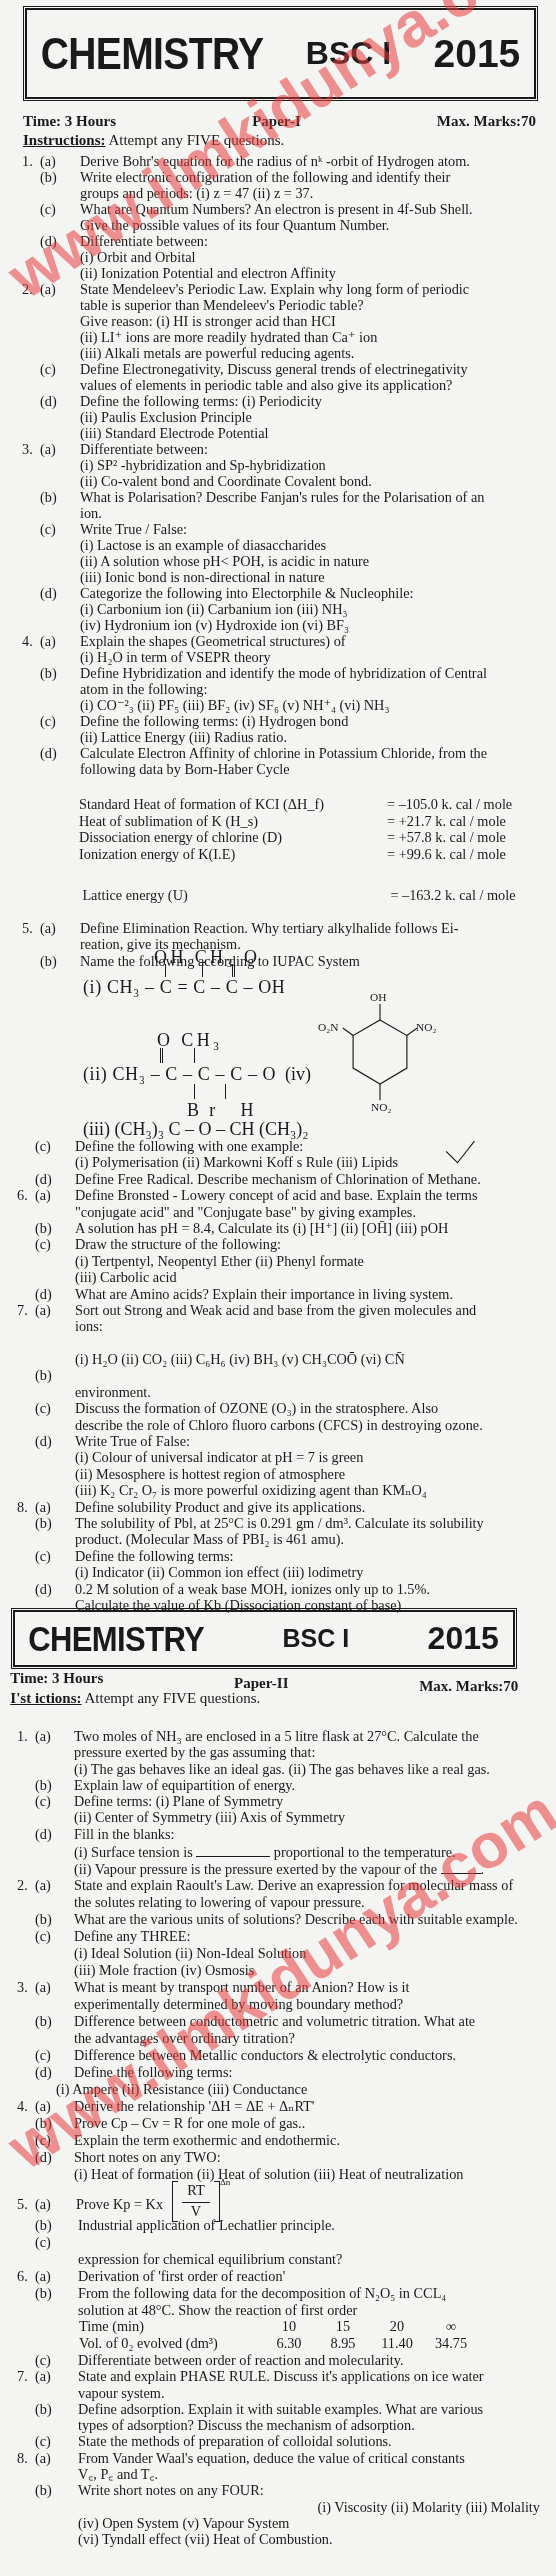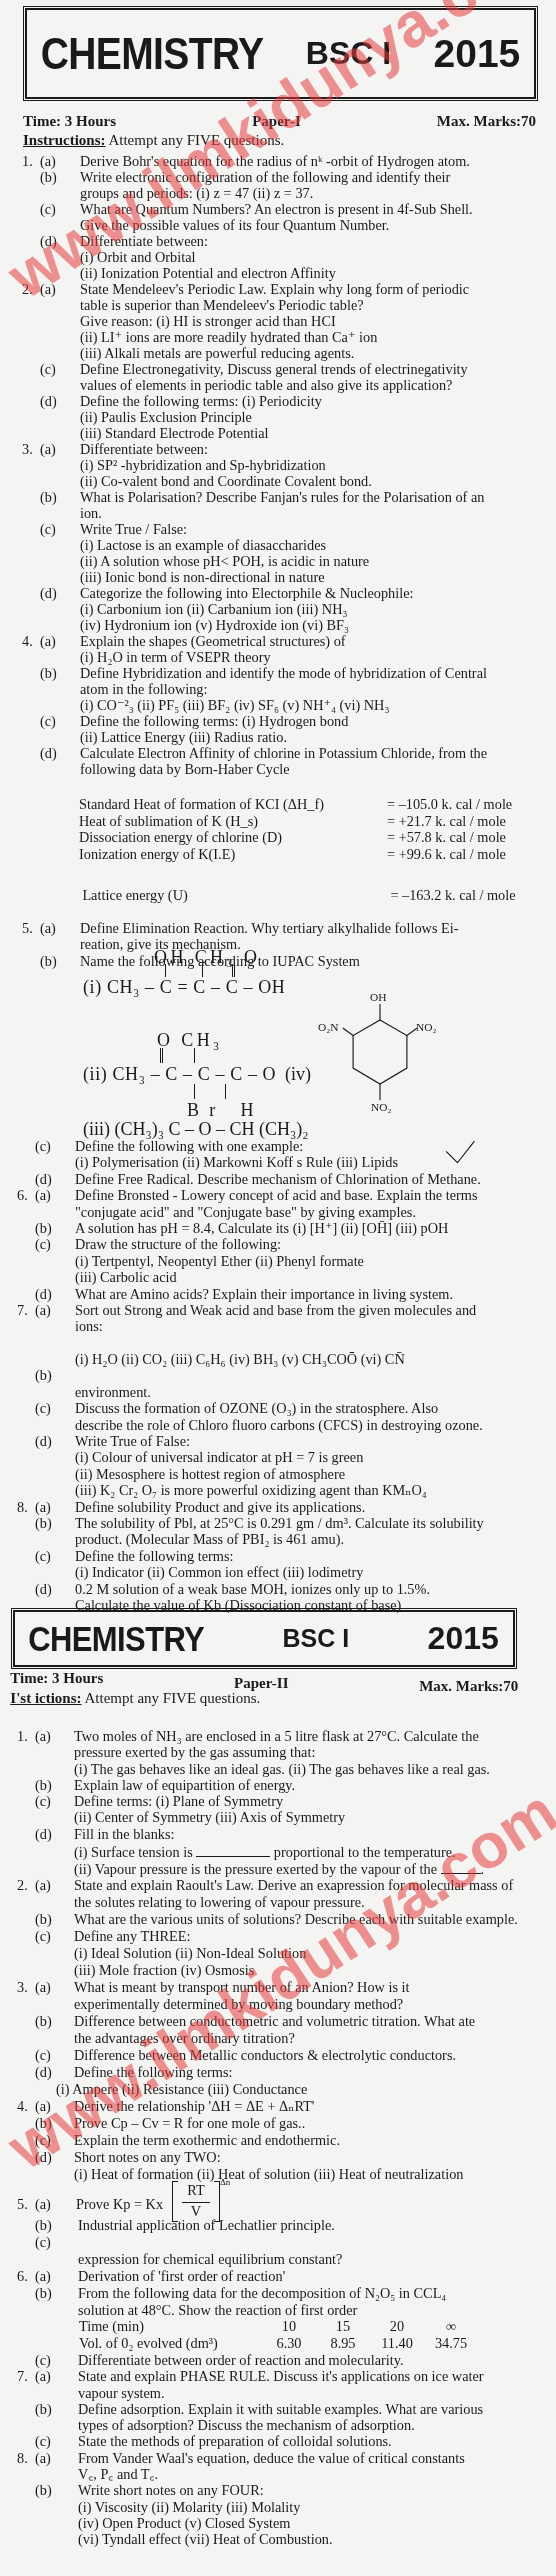--- a/index.html
+++ b/index.html
@@ -760,26 +760,26 @@
         <span class="qt" style="left: 78px;">V꜀, P꜀ and T꜀.</span>
       </div>
       <div class="line" style="height: 16.3px; line-height: 16.3px;">
         <span class="qn" style="left: 17px;"></span>
         <span class="qp" style="left: 35px;">(b)</span>
         <span class="qt" style="left: 78px;">Write short notes on any FOUR:</span>
       </div>
       <div class="line" style="height: 16.3px; line-height: 16.3px;">
         <span class="qn" style="left: 17px;"></span>
         <span class="qp" style="left: 35px;"></span>
-        <span class="qt" style="left: 78px;">(i)    Viscosity              (ii)  Molarity          (iii)  Molality</span>
-      </div>
-      <div class="line" style="height: 16.3px; line-height: 16.3px;">
-        <span class="qn" style="left: 17px;"></span>
-        <span class="qp" style="left: 35px;"></span>
-        <span class="qt" style="left: 78px;">(iv)  Open Product        (v)   Closed System</span>
+        <span class="qt" style="left: 78px; text-align: right;">(i)    Viscosity              (ii)  Molarity          (iii)  Molality</span>
+      </div>
+      <div class="line" style="height: 16.3px; line-height: 16.3px;">
+        <span class="qn" style="left: 17px;"></span>
+        <span class="qp" style="left: 35px;"></span>
+        <span class="qt" style="left: 78px;">(iv)  Open System        (v)   Vapour System</span>
       </div>
       <div class="line" style="height: 16.3px; line-height: 16.3px;">
         <span class="qn" style="left: 17px;"></span>
         <span class="qp" style="left: 35px;"></span>
         <span class="qt" style="left: 78px;">(vi)  Tyndall effect        (vii)  Heat of Combustion.</span>
       </div>
     </div>
 
   <div class="watermark" style="top:240px; left:34px; transform:rotate(-33deg); font-size:63px;">www.ilmkidunya.com</div>
   <div class="watermark" style="top:2111px; left:34px; transform:rotate(-33deg); font-size:63px;">www.ilmkidunya.com</div>

